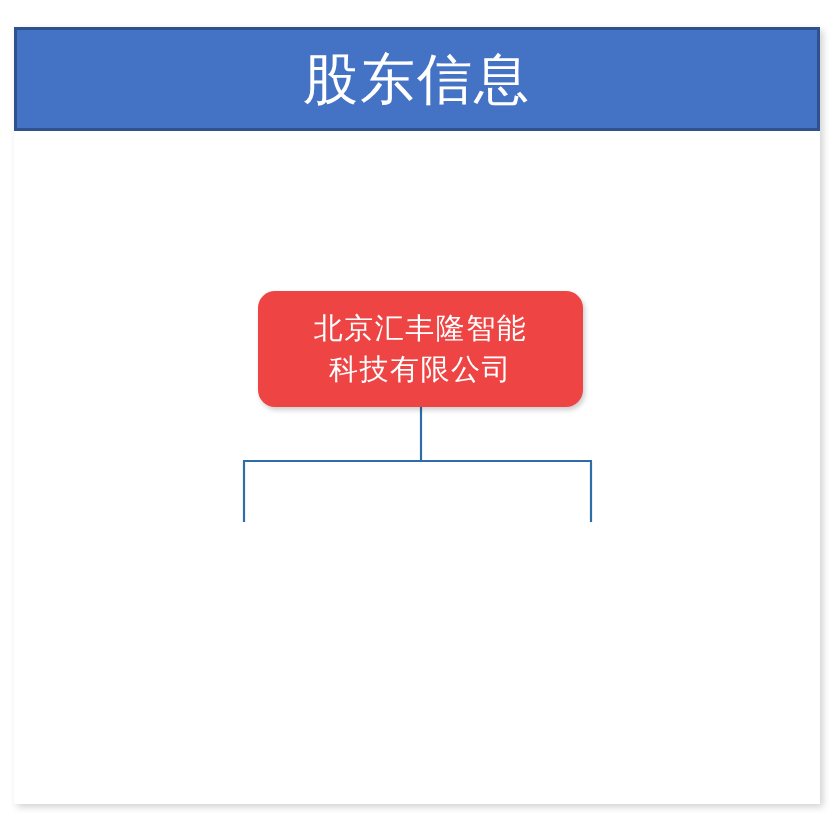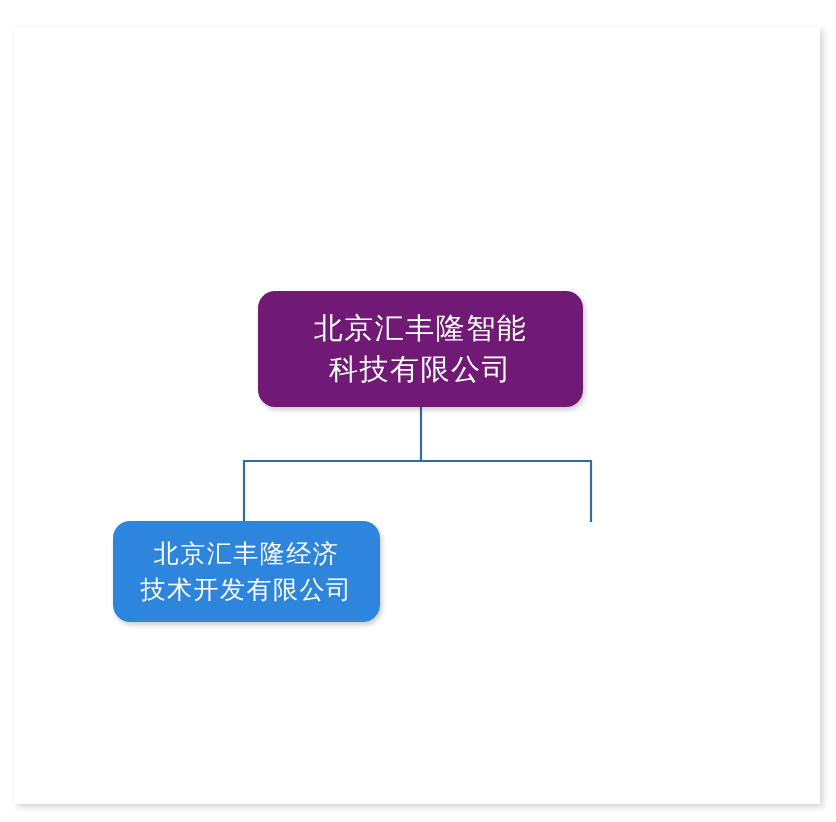--- a/index.html
+++ b/index.html
@@ -92,21 +92,21 @@
     white-space: pre-line;
     line-height: 1.42;
     letter-spacing: 1.5px;
   }
 
   .node-root {
     left: 244px;
     top: 160px;
     width: 325px;
     height: 116px;
-    background: #701a75;
+    background: #ef4444;
     font-size: 29px;
   }
   .node-child-left {
     left: 99px;
     top: 390px;
     width: 267px;
     height: 101px;
     background: #2e86dc;
     font-size: 25px;
   }
@@ -117,39 +117,38 @@
     height: 101px;
     background: #2e86dc;
     font-size: 25px;
   }
 </style>
 </head>
 <body>
 
 <div class="card">
 
+  <div class="card-header">
+    <span class="card-header-title">股东信息</span>
+  </div>
 
   <div class="chart-area">
 
     <svg class="connectors" width="806" height="673" viewBox="0 0 806 673" xmlns="http://www.w3.org/2000/svg">
 
       <line x1="407" y1="276" x2="407" y2="331" stroke="#2E6DA8" stroke-width="2.2"></line>
 
       <line x1="229" y1="330" x2="578" y2="330" stroke="#2E6DA8" stroke-width="2.2"></line>
 
       <line x1="230" y1="330" x2="230" y2="391" stroke="#2E6DA8" stroke-width="2.2"></line>
 
       <line x1="577" y1="330" x2="577" y2="391" stroke="#2E6DA8" stroke-width="2.2"></line>
     </svg>
 
     <div class="node node-root">
       <span class="node-label">北京汇丰隆智能
 科技有限公司</span>
     </div>
 
-    <div class="node node-child-left">
-      <span class="node-label">北京汇丰隆经济
-技术开发有限公司</span>
-    </div>
 
 
   </div>
 </div>
 
 </body></html>

